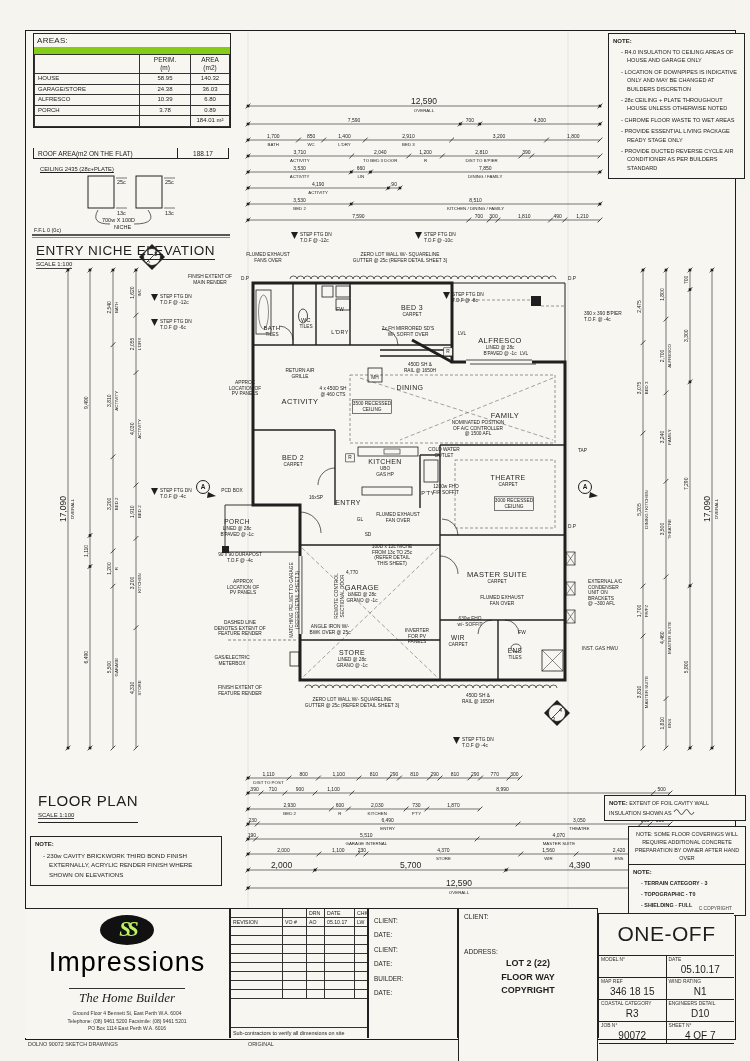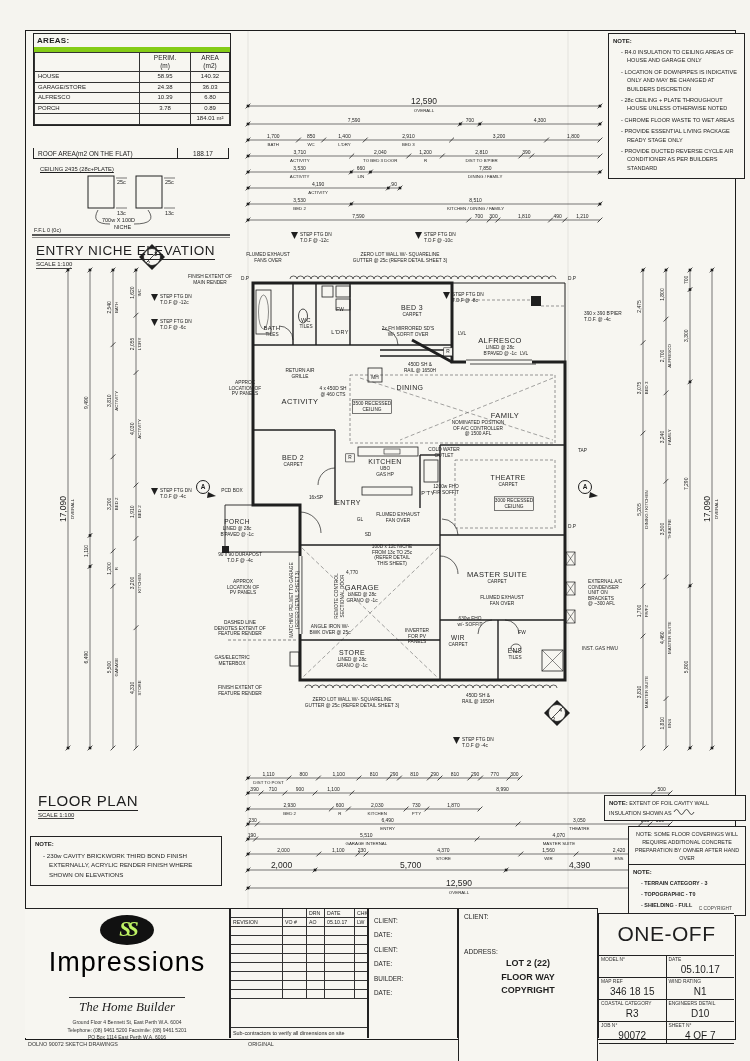--- a/index.html
+++ b/index.html
@@ -9,51 +9,51 @@
     font-family:"Liberation Sans", sans-serif;
     color:#1e1e1e;
     -webkit-font-smoothing:antialiased;
   }
   .sheet{position:absolute;left:0;top:0;width:750px;height:1061px;background:#f5f4ef;}
   .frame{position:absolute;left:25px;top:30px;width:709px;height:1008px;border:1.6px solid #1c1c1c;background:#f7f6f1;}
   .streak{position:absolute;top:30px;height:1008px;width:2px;background:rgba(80,80,80,.06);}
   .abs{position:absolute;}
   
   .areas{left:33px;top:33px;width:196px;border:1px solid #222;background:#f7f6f1;font-size:6px;}
-  .areas .ttl{font-size:8px;padding:2px 3px;border-bottom:5px solid #84cc16;font-weight:bold;letter-spacing:.3px;}
+  .areas .ttl{font-size:8px;padding:2px 3px;border-bottom:7px solid #84cc16;font-weight:normal;letter-spacing:.3px;}
   .areas table{border-collapse:collapse;width:100%;}
   .areas td,.areas th{border:1px solid #333;padding:1px 3px;font-weight:normal;font-size:6px;line-height:1.25;}
   .areas th{text-align:center;font-size:6.5px;}
   .areas td.num{text-align:center;}
   .roofrow{display:flex;border:1px solid #222;border-top:none;font-size:6.5px;}
   .roofrow .lbl{flex:1;padding:1.5px 4px;border-right:1px solid #222;}
   .roofrow .val{width:46px;text-align:center;padding:1.5px 2px;}
   .ceiling{left:40px;top:166px;font-size:5.8px;text-decoration:underline;}
   .nichesvg{left:30px;top:172px;}
   .niche-h{left:36px;top:243px;font-size:13.5px;letter-spacing:.5px;border-bottom:1.4px solid #222;padding-bottom:1px;}
   .niche-s{left:36px;top:261px;font-size:6px;border-bottom:.8px solid #444;padding-bottom:1px;}
   
   .notebox{border:1px solid #222;background:#f7f6f1;padding:3px 4px;font-size:5.6px;line-height:1.5;}
   .notebox .nt{font-weight:bold;font-size:6px;margin-bottom:2px;}
   .notebox ul{margin:0;padding-left:8px;list-style:none;}
   .notebox li{margin-bottom:3px;text-indent:-6px;padding-left:6px;}
   .note-tr{left:608px;top:33px;width:127px;}
-  .fp-h{left:38px;top:792px;font-size:15px;letter-spacing:.5px;border-bottom:1.4px solid #222;display:inline-block;padding-bottom:1px;}
+  .fp-h{left:38px;top:792px;font-size:15px;letter-spacing:.5px;border-bottom:1.4px solid #222;display:inline-block;padding-bottom:13px;}
   .fp-s{left:38px;top:812px;font-size:6px;border-bottom:.8px solid #444;}
   .note-bl{left:30px;top:836px;width:182px;font-size:6.2px;}
   .note-foil{left:604px;top:795px;width:132px;font-size:5.4px;}
   .note-floor{left:628px;top:826px;width:108px;font-size:5.4px;text-align:center;}
   .note-terr{left:628px;top:864px;width:108px;font-size:5.4px;}
   .copyright{left:598px;top:905.5px;width:134px;text-align:right;font-size:4.8px;color:#444;}
   
   .cell{position:absolute;border:1px solid #222;background:#f7f6f1;box-sizing:border-box;}
   .logo-cell{left:25px;top:908px;width:205px;height:130px;text-align:center;border-left:none;border-bottom:none;}
   .logo-ss{margin:6px auto 0;width:54px;height:30px;background:#111;border-radius:50%;color:#bef264;font-family:"Liberation Serif",serif;font-style:italic;font-size:21px;font-weight:bold;line-height:29px;letter-spacing:-4px;}
   .logo-name{font-size:27px;letter-spacing:1px;color:#000000;margin-top:2px;}
-  .logo-tag{font-family:"Liberation Serif",serif;font-style:italic;font-size:13px;margin-top:19px;border-top:1px solid #333;display:inline-block;padding:1px 10px 0;}
+  .logo-tag{font-family:"Liberation Serif",serif;font-style:italic;font-size:13px;margin-top:10px;border-top:1px solid #333;display:inline-block;padding:1px 10px 0;}
   .logo-fine{font-size:5px;line-height:1.5;margin-top:4px;color:#333;}
   .rev-cell{left:230px;top:908px;width:138px;height:130px;border-bottom:none;font-size:5.4px;}
   .rev-grid{display:grid;grid-template-columns:52px 24px 18px 30px 1fr;}
   .rev-grid div{border-right:1px solid #333;border-bottom:1px solid #333;height:9px;line-height:9px;padding-left:2px;box-sizing:border-box;overflow:hidden;}
   .rev-grid div:nth-child(5n){border-right:none;}
   .rev-head{font-size:5.2px;}
   .rev-foot{font-size:5.4px;padding:2px;border-top:1px solid #333;position:absolute;bottom:0;left:0;right:0;}
   .sig-cell{left:368px;top:908px;width:90px;height:130px;border-bottom:none;font-size:6.4px;}
   .sig-cell div{margin:7.5px 0 0 5px;}
   .addr-cell{left:458px;top:908px;width:140px;height:164px;border-bottom:none;font-size:6.6px;}

